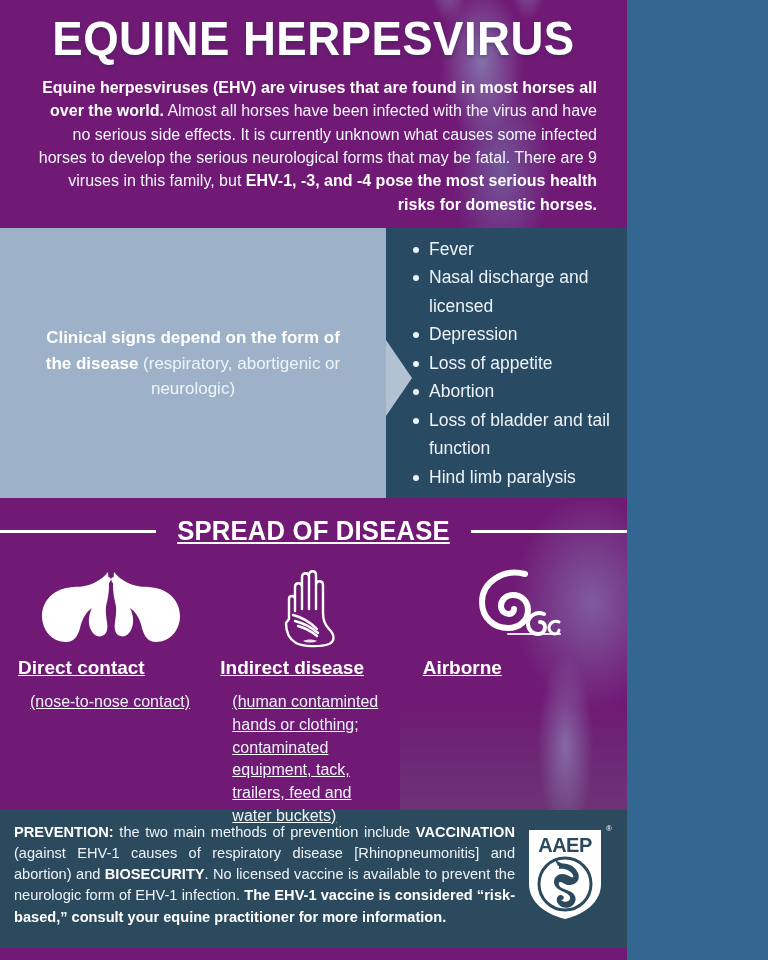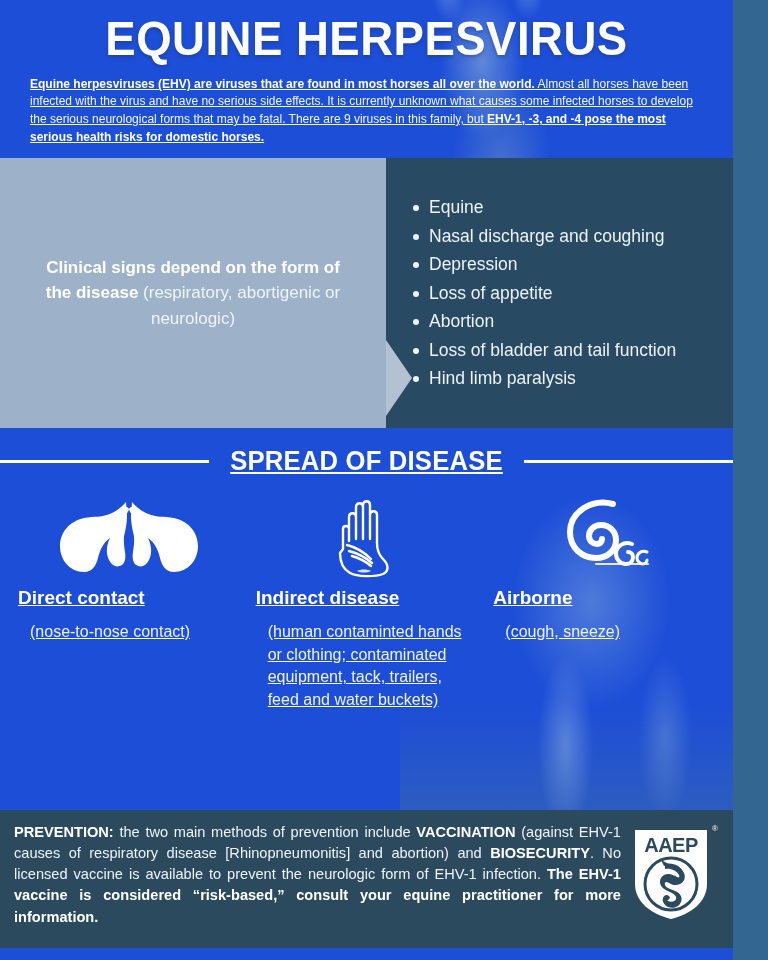--- a/index.html
+++ b/index.html
@@ -1,21 +1,21 @@
 <!DOCTYPE html>
 <html><head>
 <meta charset="utf-8">
 <style>
   html,body{margin:0;padding:0;}
   body{
     width:768px;height:960px;overflow:hidden;
     font-family:"Liberation Sans","DejaVu Sans",sans-serif;
     background:#336691;color:#fff;
   }
-  .page{position:relative;width:733px;height:960px;overflow:hidden;background:#1d4ed8;}
+  .page{position:relative;width:627px;height:960px;overflow:hidden;background:#701a75;}
 
   
   .bg-wrap{position:absolute;inset:0;overflow:hidden;}
   .bg-head{
     position:absolute;left:330px;top:-40px;width:330px;height:340px;
     background:
       radial-gradient(ellipse 60px 110px at 46% 30%, rgba(150,185,215,.55) 0%, rgba(150,185,215,0) 70%),
       radial-gradient(ellipse 26px 60px at 36% 6%, rgba(160,195,222,.5) 0%, rgba(160,195,222,0) 72%),
       radial-gradient(ellipse 26px 60px at 60% 5%, rgba(160,195,222,.5) 0%, rgba(160,195,222,0) 72%),
       radial-gradient(ellipse 70px 140px at 52% 62%, rgba(120,160,195,.45) 0%, rgba(120,160,195,0) 72%);
@@ -41,22 +41,22 @@
   
   .header{position:relative;padding:14px 30px 12px;}
   .title{
     margin:0;text-align:center;color:#fff;
     font-size:49px;line-height:1.02;letter-spacing:.5px;
     font-weight:900;font-stretch:condensed;
     transform:scaleX(.93);transform-origin:center;
     text-shadow:0 2px 4px rgba(20,45,70,.35);
   }
   .intro{
-    margin:12px auto 0;max-width:700px;text-align:left;
-    font-size:12px;line-height:1.46;color:#f2f7fb;text-decoration:underline;
+    margin:12px auto 0;max-width:700px;text-align:right;
+    font-size:16px;line-height:1.46;color:#f2f7fb;
   }
   .intro b{font-weight:700;color:#fff;}
 
   
   .signs{position:relative;display:flex;height:270px;}
   .signs-left{
     width:386px;background:#9db2c9;display:flex;align-items:center;justify-content:center;
     box-sizing:border-box;padding:0 34px;
   }
   .signs-left p{
@@ -131,22 +131,22 @@
   </div>
 
   <div class="signs">
     <div class="signs-left">
       <p>
         <b>Clinical signs depend on the form of the disease</b><span class="muted"> (respiratory, abortigenic or neurologic)</span>
       </p>
     </div>
     <div class="signs-right">
       <ul class="signs-list">
-        <li>Equine</li>
-        <li>Nasal discharge and coughing</li>
+        <li>Fever</li>
+        <li>Nasal discharge and licensed</li>
         <li>Depression</li>
         <li>Loss of appetite</li>
         <li>Abortion</li>
         <li>Loss of bladder and tail function</li>
         <li>Hind limb paralysis</li>
       </ul>
     </div>
   </div>
   <div class="arrow"></div>
 
@@ -195,21 +195,20 @@
           <svg width="96" height="84" viewBox="0 0 96 84" aria-hidden="true">
             <g fill="none" stroke="#ffffff" stroke-linecap="round">
               <path d="M57 10 C36 4 14 18 14 38 C14 54 26 64 40 64 C52 64 60 56 60 46 C60 37 53 31 45 31 C38 31 33 36 33 42 C33 47 37 50 41 50 C44 50 46 48 46 45" stroke-width="6"></path>
               <path d="M76 50 C68 47 60 52 60 60 C60 66 65 70 70 70 C74 70 77 67 77 63 C77 60 75 58 72 58" stroke-width="4"></path>
               <path d="M91 58 C86 56 81 59 81 64 C81 67 84 70 87 70 C89 70 91 68 91 66" stroke-width="3"></path>
               <path d="M40 70 L92 70" stroke-width="2.2" opacity=".85"></path>
             </g>
           </svg>
         </div>
         <h3>Airborne</h3>
-        <p>(cough, sneeze)</p>
       </div>
 
     </div>
   </div>
 
   <div class="prevention">
     <div class="prev-text">
       <b>PREVENTION:</b><span> the two main methods of prevention include </span><b>VACCINATION</b><span> (against EHV-1 causes of respiratory disease [Rhinopneumonitis] and abortion) and </span><b>BIOSECURITY</b><span>. No licensed vaccine is available to prevent the neurologic form of EHV-1 infection. </span><b>The EHV-1 vaccine is considered “risk-based,” consult your equine practitioner for more information.</b>
     </div>
     <div class="aaep">

